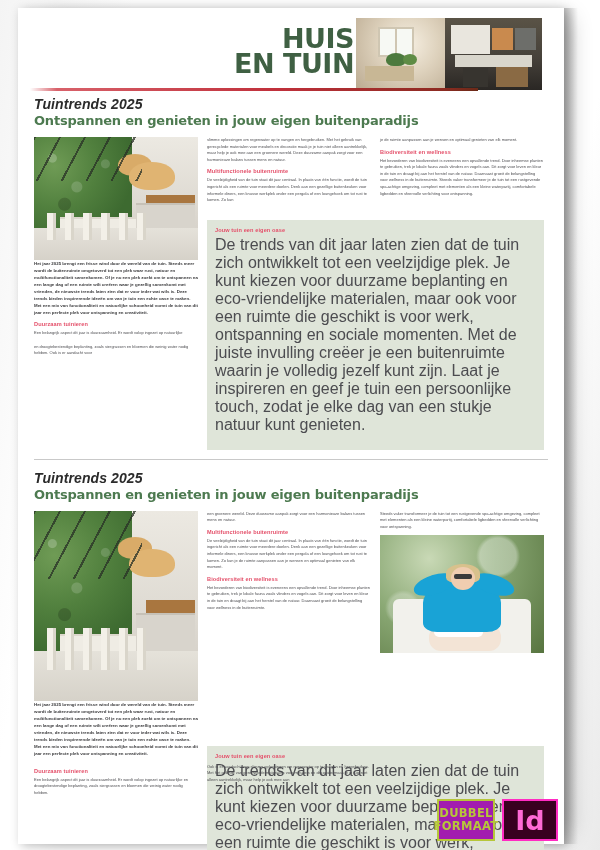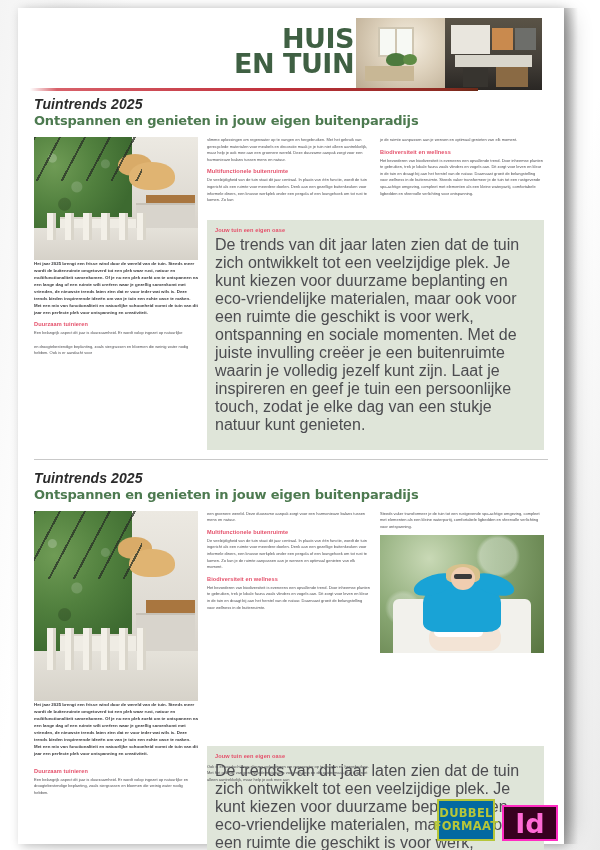--- a/index.html
+++ b/index.html
@@ -179,31 +179,31 @@
 
   .divider {
     margin: 9px 16px 0;
     border-top: 1px solid #c9c9c9;
   }
 
   
   .badges { position: absolute; right: 6px; bottom: 3px; display: flex; gap: 7px; align-items: flex-end; }
   .badge-dubbel {
     width: 58px; height: 42px;
-    background: #0369a1;
+    background: #a21caf;
     border: 2px solid #b6c63a;
     display: flex; flex-direction: column; align-items: center; justify-content: center;
     line-height: 13px;
   }
   .badge-dubbel span {
     color: #b6c63a; font-weight: 800; font-size: 11.5px; letter-spacing: 0.3px;
     font-family: "DejaVu Sans", sans-serif;
   }
   .badge-id {
-    width: 56px; height: 36px;
+    width: 56px; height: 42px;
     background: #38001f;
     border: 2px solid #ff2bc2;
     display:flex; align-items:center; justify-content:center;
   }
   .badge-id span { color:#ff6ad5; font-weight:800; font-size:27px; line-height:27px; font-family:"DejaVu Sans", sans-serif;}
 </style>
 </head>
 <body>
 
 <div class="page-wrap">

